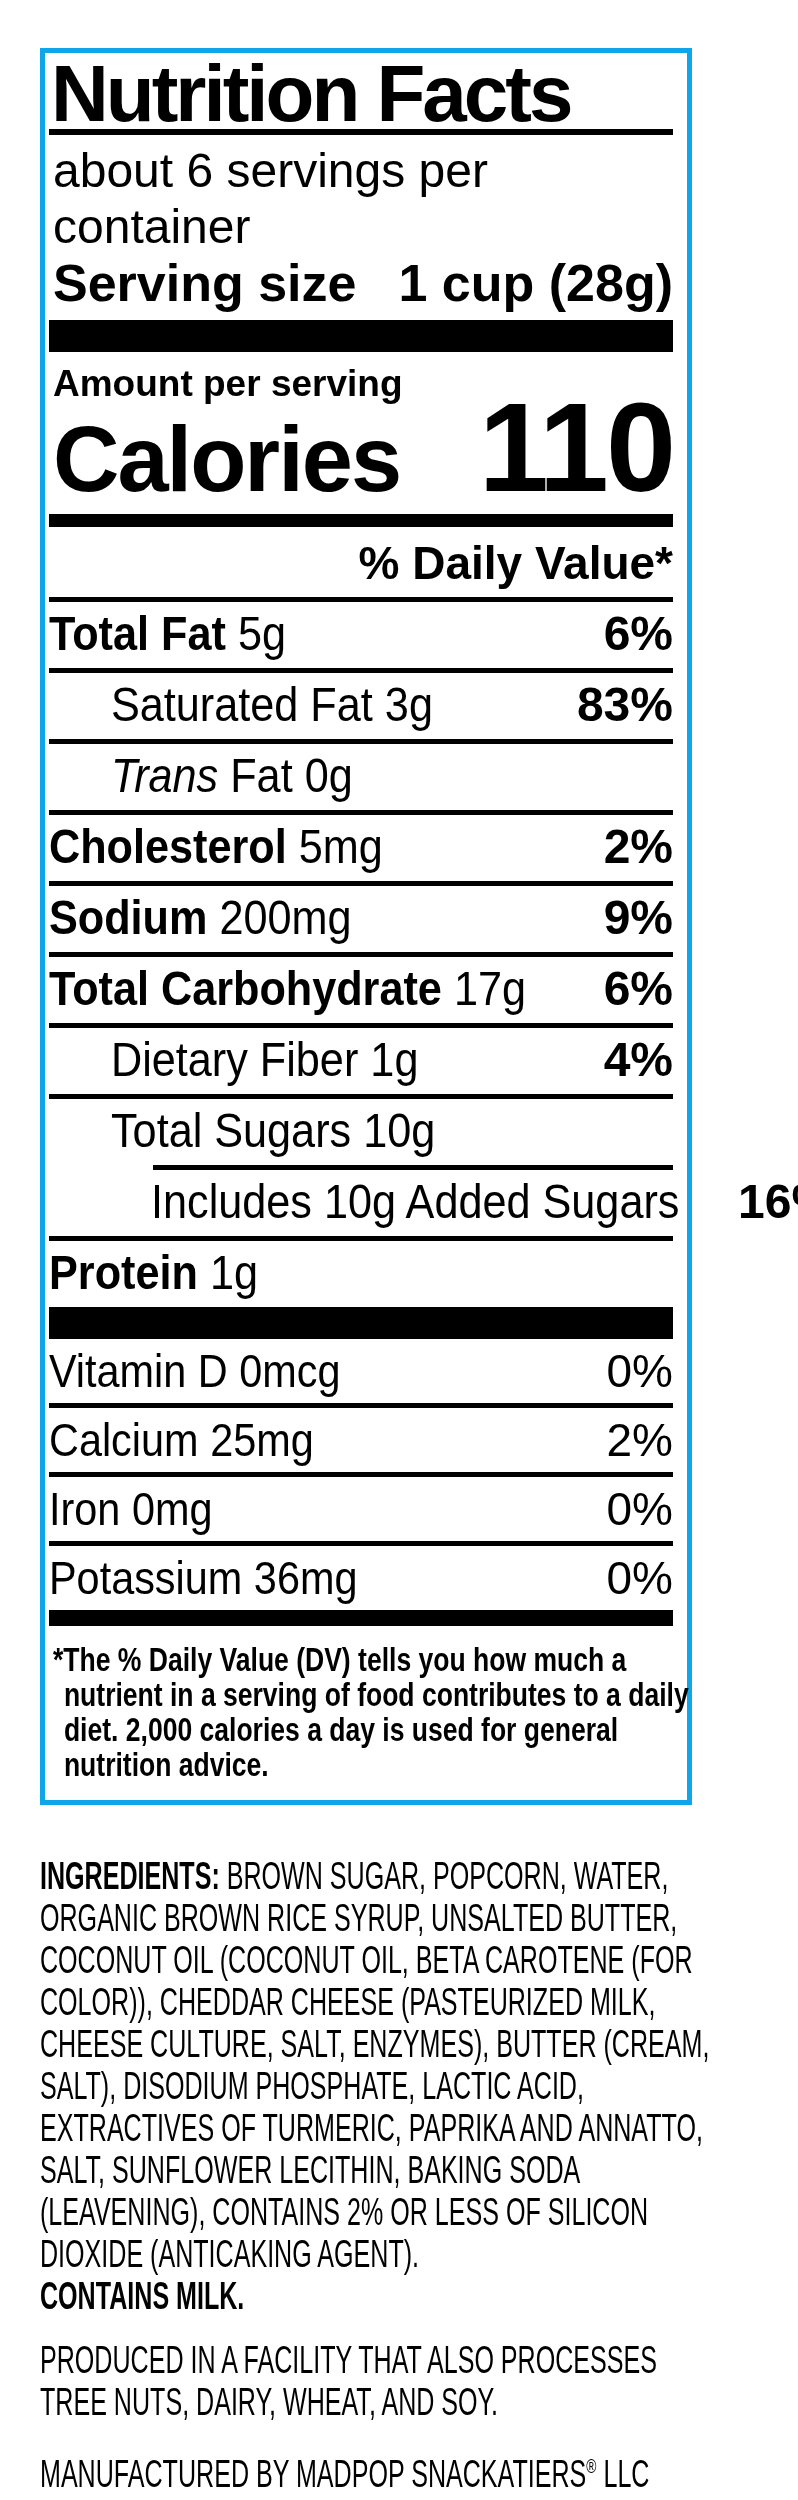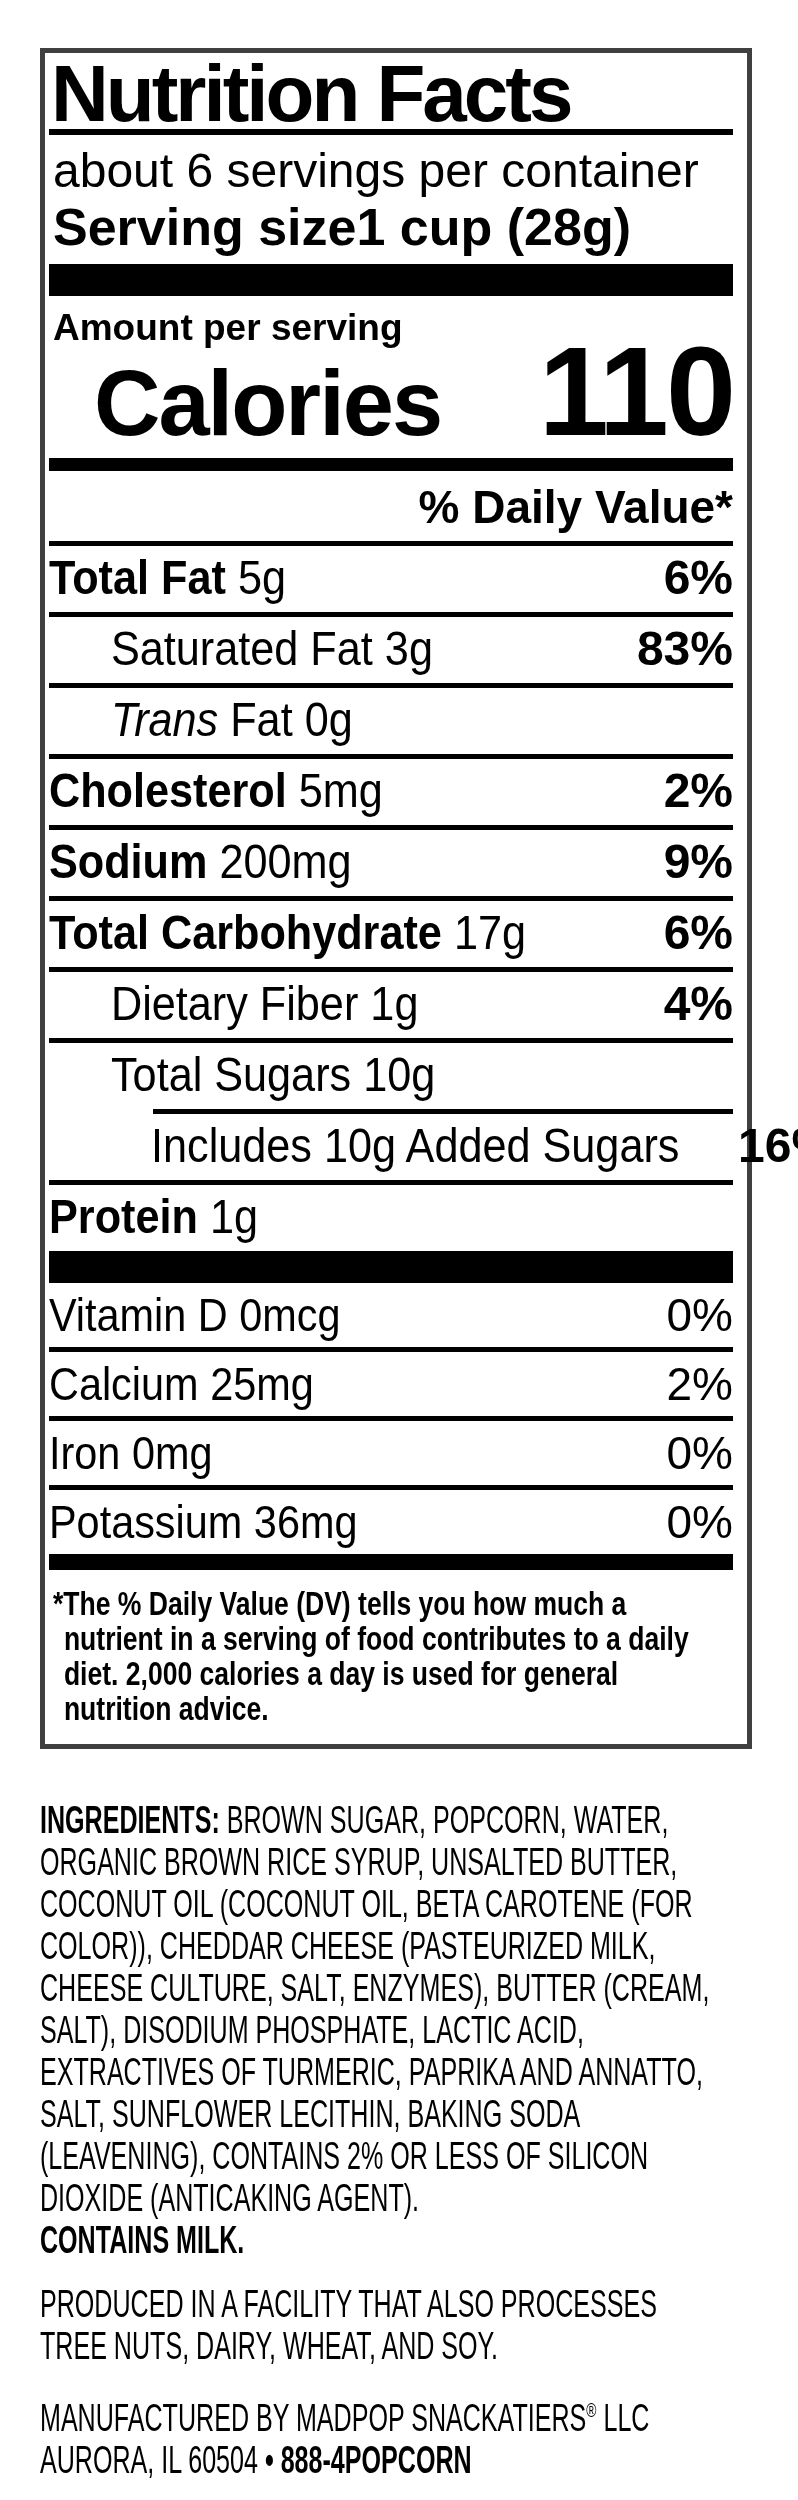--- a/index.html
+++ b/index.html
@@ -6,42 +6,42 @@
   body{
     width:798px;height:2500px;overflow:hidden;
     background:#ffffff;color:#000;
     font-family:"Liberation Sans","DejaVu Sans",sans-serif;
     -webkit-font-smoothing:antialiased;
   }
   
   .panel{
     box-sizing:border-box;
     margin:48px 36px 0 40px;
-    width:712px;
-    border:5px solid #404040;
+    width:652px;
+    border:5px solid #0ea5e9;
     padding:0 14px 0 4px;
     background:#fff;
   }
   .title{
     font-weight:bold;font-size:80px;line-height:66px;
     letter-spacing:-3px;padding:8px 0 2px 2px;white-space:nowrap;
   }
   .title-rule{height:6px;background:#000;}
   .servings{font-size:48px;line-height:56px;margin-top:8px;padding-left:4px;}
   .servrow{
-    display:flex;align-items:baseline;
+    display:flex;justify-content:space-between;align-items:baseline;
     font-weight:bold;font-size:52px;line-height:56px;padding:0 0 9px 4px;
   }
   .bar-thick{height:32px;background:#000;}
   .bar-med13{height:13px;background:#000;margin-top:7px;}
   .bar-med16{height:16px;background:#000;}
   .aps{font-weight:bold;font-size:37px;line-height:40px;margin-top:12px;padding-left:4px;}
   .calrow{
     display:flex;justify-content:space-between;align-items:baseline;
-    padding-left:4px;margin-top:-6px;margin-left:41px;
+    padding-left:4px;margin-top:-6px;
   }
   .cal-label{font-weight:bold;font-size:92px;line-height:96px;letter-spacing:-2px;}
   .cal-value{font-weight:bold;font-size:126px;line-height:100px;letter-spacing:-3px;}
   .dvhead{
     text-align:right;font-weight:bold;font-size:46px;line-height:44px;
     padding:14px 0 12px;border-bottom:5px solid #000;
   }
   .nrow,.vrow{
     display:flex;justify-content:space-between;align-items:baseline;
     border-bottom:5px solid #000;padding:9px 0 11px;

